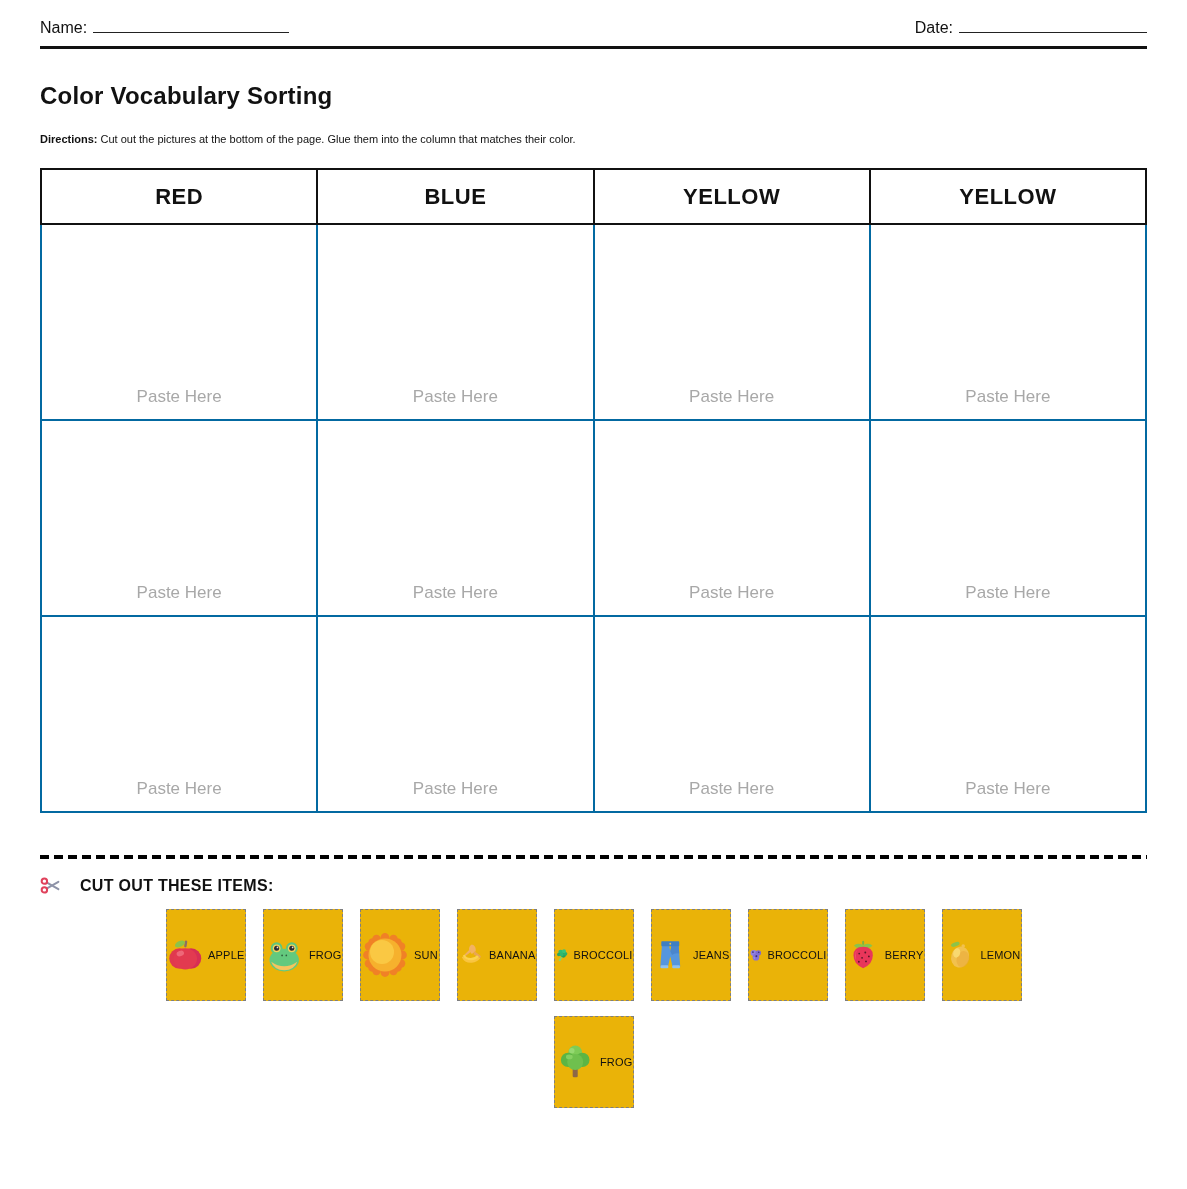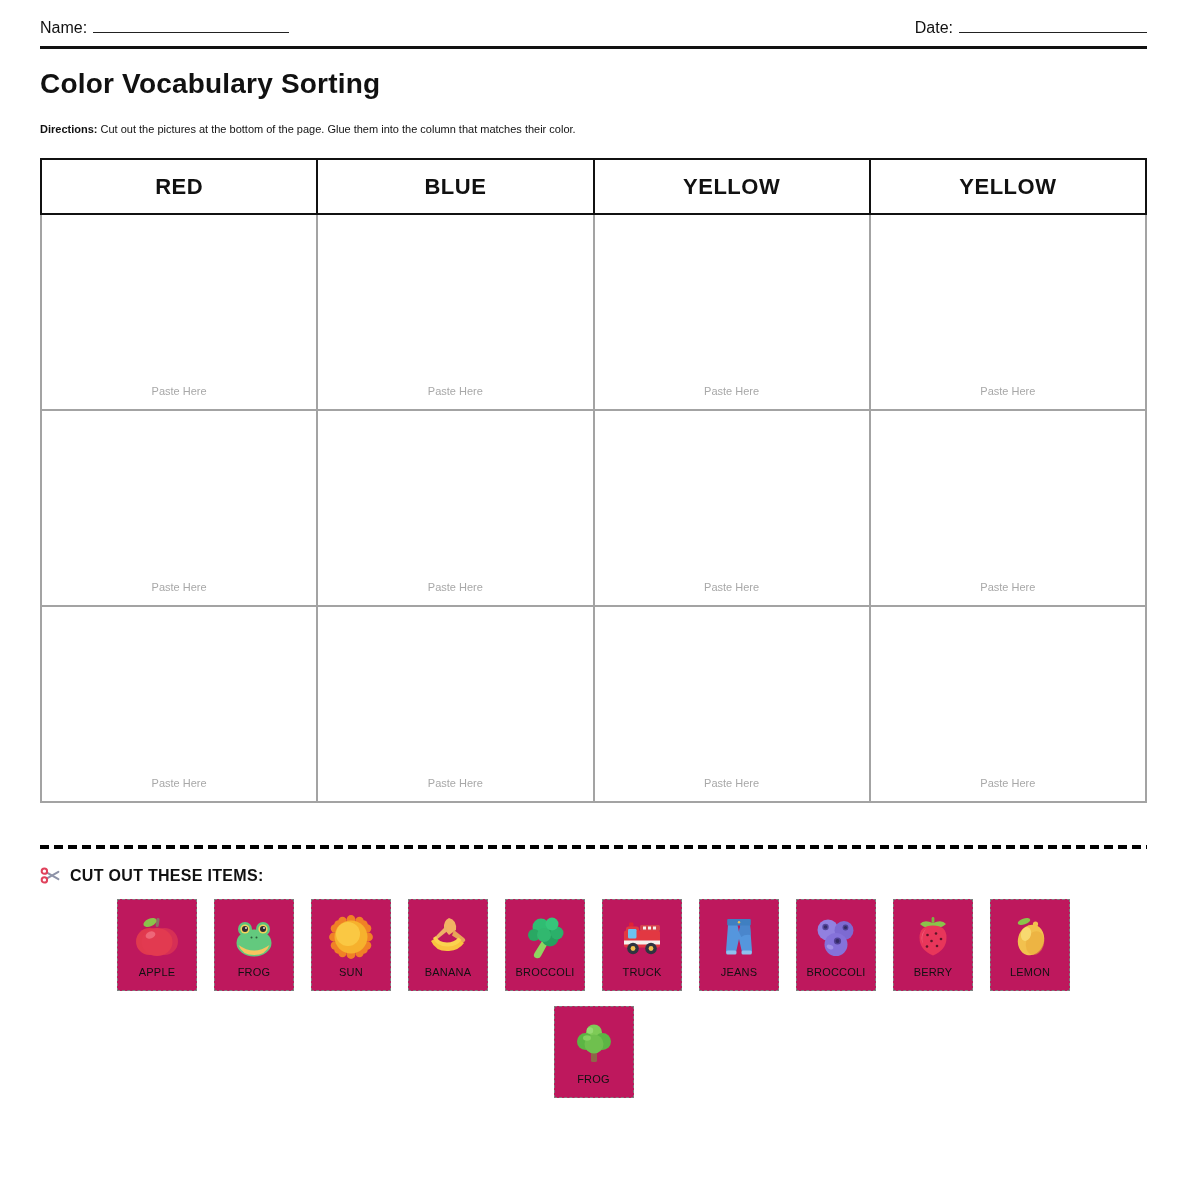--- a/index.html
+++ b/index.html
@@ -12,51 +12,51 @@
   .page { padding:0 40px; }
 
   
   .topbar { display:flex; justify-content:space-between; padding-top:18px; font-size:16px; }
   .blank-line { display:inline-block; border-bottom:1.5px solid #222; height:15px; vertical-align:baseline; margin-left:6px; }
   .blank-name { width:196px; }
   .blank-date { width:188px; }
   .rule { border:none; border-top:3px solid #111; margin-top:9px; }
 
   
-  .title { font-size:28px; font-weight:bold; margin-top:19px; letter-spacing:.2px; }
+  .title { font-size:24px; font-weight:bold; margin-top:33px; letter-spacing:.2px; }
   .directions { margin-top:23px; font-size:11px; }
   .directions b { font-weight:bold; }
 
   
   table.sort { width:100%; border-collapse:collapse; table-layout:fixed; margin-top:23px; }
   table.sort th {
     border:2px solid #111; height:55px; font-size:22px; font-weight:bold;
     letter-spacing:.5px;
   }
   table.sort td {
-    border:2px solid #a3a3a3; height:196px; vertical-align:bottom;
-    text-align:center; color:#a8a8a8; font-size:11px; padding-bottom:12px;
+    border:2px solid #0369a1; height:196px; vertical-align:bottom;
+    text-align:center; color:#a8a8a8; font-size:17px; padding-bottom:12px;
   }
 
   
   .cutline {
     margin-top:42px; height:4px;
     background:repeating-linear-gradient(90deg,#000 0 9px,transparent 9px 14px);
   }
 
-  .cut-header { margin-top:16px; display:flex; align-items:center; gap:9px; }
+  .cut-header { margin-top:16px; display:flex; align-items:center; gap:19px; }
   .cut-header .txt { font-size:16px; font-weight:bold; letter-spacing:.3px; }
   .cut-header svg { width:21px; height:21px; }
 
   
   .cards { margin-top:13px; display:flex; justify-content:center; gap:17px; }
   .cards.row2 { margin-top:15px; }
   .card {
-    width:80px; height:92px; border:1.5px dashed #7f7f7f; background:#be185d;
-    display:flex; flex-direction:column; align-items:center; justify-content:center; gap:5px;
+    width:80px; height:92px; border:1.5px dashed #7f7f7f; background:#eab308;
+    display:flex; flex-direction:row; align-items:center; justify-content:center; gap:5px;
   }
   .card svg { width:48px; height:48px; display:block; }
   .card .lbl { font-size:11px; letter-spacing:.2px; color:#111; white-space:nowrap; }
 </style>
 </head>
 <body>
 
 <div class="page">
 
   <div class="topbar">
@@ -193,39 +193,20 @@
         <circle cx="29" cy="25" r="8.5" fill="#25a05e"></circle>
         <circle cx="36" cy="20" r="6.5" fill="#2bb06a"></circle>
         <circle cx="20" cy="14" r="8.5" fill="#2fbd72"></circle>
         <circle cx="31" cy="11" r="6.5" fill="#36c67a"></circle>
         <circle cx="13" cy="22" r="6" fill="#29a863"></circle>
         <circle cx="23" cy="22" r="7" fill="#31b86f"></circle>
       </svg>
       <span class="lbl">BROCCOLI</span>
     </div>
 
-    <div class="card">
-      <svg viewBox="0 0 48 48">
-        <rect x="11" y="9.5" width="4.5" height="4.5" rx="1.2" fill="#e02237"></rect>
-        <rect x="22" y="12" width="20" height="6" rx="1.5" fill="#d5424d"></rect>
-        <rect x="25" y="13.5" width="3" height="3" fill="#f5f0ec"></rect>
-        <rect x="30" y="13.5" width="3" height="3" fill="#f5f0ec"></rect>
-        <rect x="35" y="13.5" width="3" height="3" fill="#f5f0ec"></rect>
-        <rect x="8" y="13.5" width="13" height="14" rx="2.5" fill="#e23842"></rect>
-        <rect x="10" y="16" width="8.5" height="9.5" rx="1.5" fill="#6cc2f0"></rect>
-        <rect x="6" y="17.5" width="36" height="17" rx="2" fill="#e23842"></rect>
-        <rect x="6" y="27.5" width="36" height="4" fill="#f5f0ec"></rect>
-        <rect x="10" y="16" width="8.5" height="9.5" rx="1.5" fill="#6cc2f0"></rect>
-        <circle cx="15" cy="35.5" r="5.8" fill="#2e3440"></circle>
-        <circle cx="15" cy="35.5" r="2.4" fill="#f2c14e"></circle>
-        <circle cx="33" cy="35.5" r="5.8" fill="#2e3440"></circle>
-        <circle cx="33" cy="35.5" r="2.4" fill="#f2c14e"></circle>
-      </svg>
-      <span class="lbl">TRUCK</span>
-    </div>
 
     <div class="card">
       <svg viewBox="0 0 48 48">
         <path d="M13 12 h9.5 l1.5 7 1.5-7 H35 l2 26 q.3 3-3 3 h-4 q-3 0-3.3-3 L24 26 l-2.7 12 q-.3 3-3.3 3 h-4 q-3.3 0-3-3z" fill="#5596dd"></path>
         <path d="M24 19 l1.5-7 H35 l.8 10 q-6-1-9.5 2z" fill="#4a86cc"></path>
         <rect x="12.2" y="6" width="23.6" height="6.5" rx="1" fill="#3f7fc1"></rect>
         <circle cx="24" cy="9.2" r="1.2" fill="#f2c14e"></circle>
         <rect x="11.2" y="37.5" width="10.3" height="4" rx="1.5" fill="#8fc1ee"></rect>
         <rect x="26.5" y="37.5" width="10.3" height="4" rx="1.5" fill="#8fc1ee"></rect>
       </svg>

